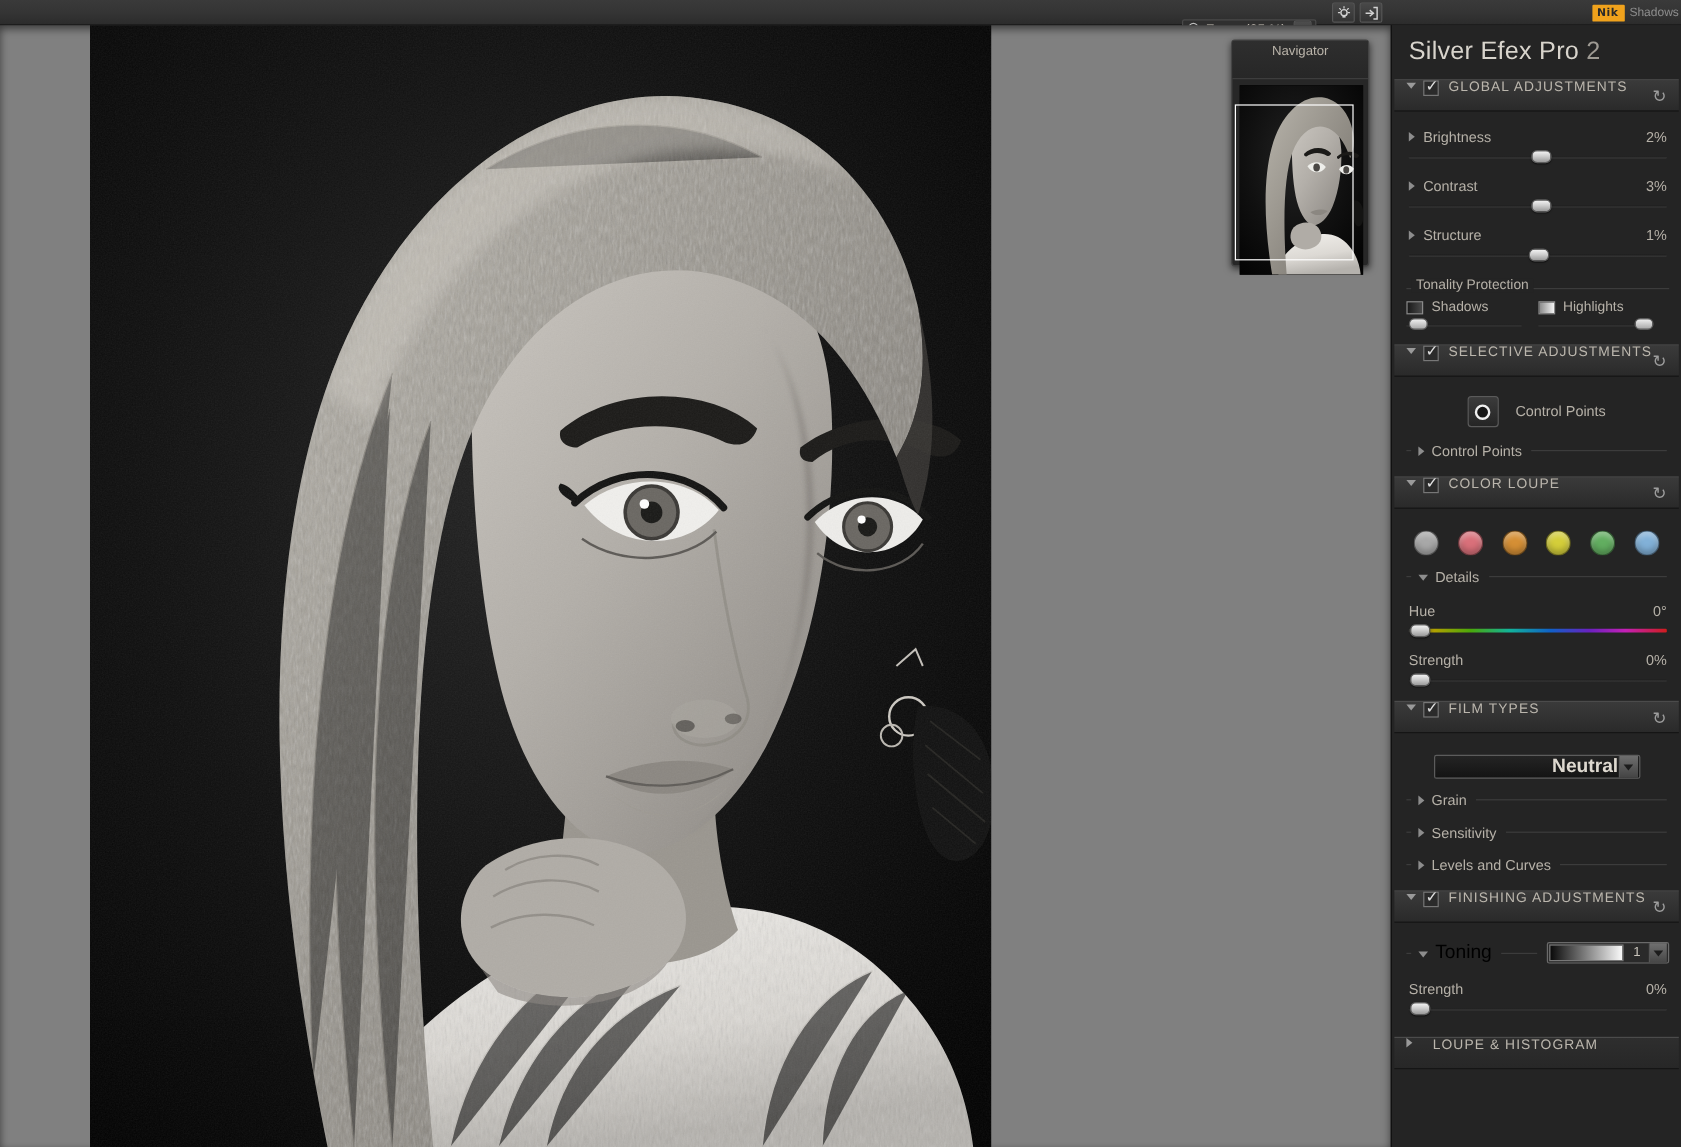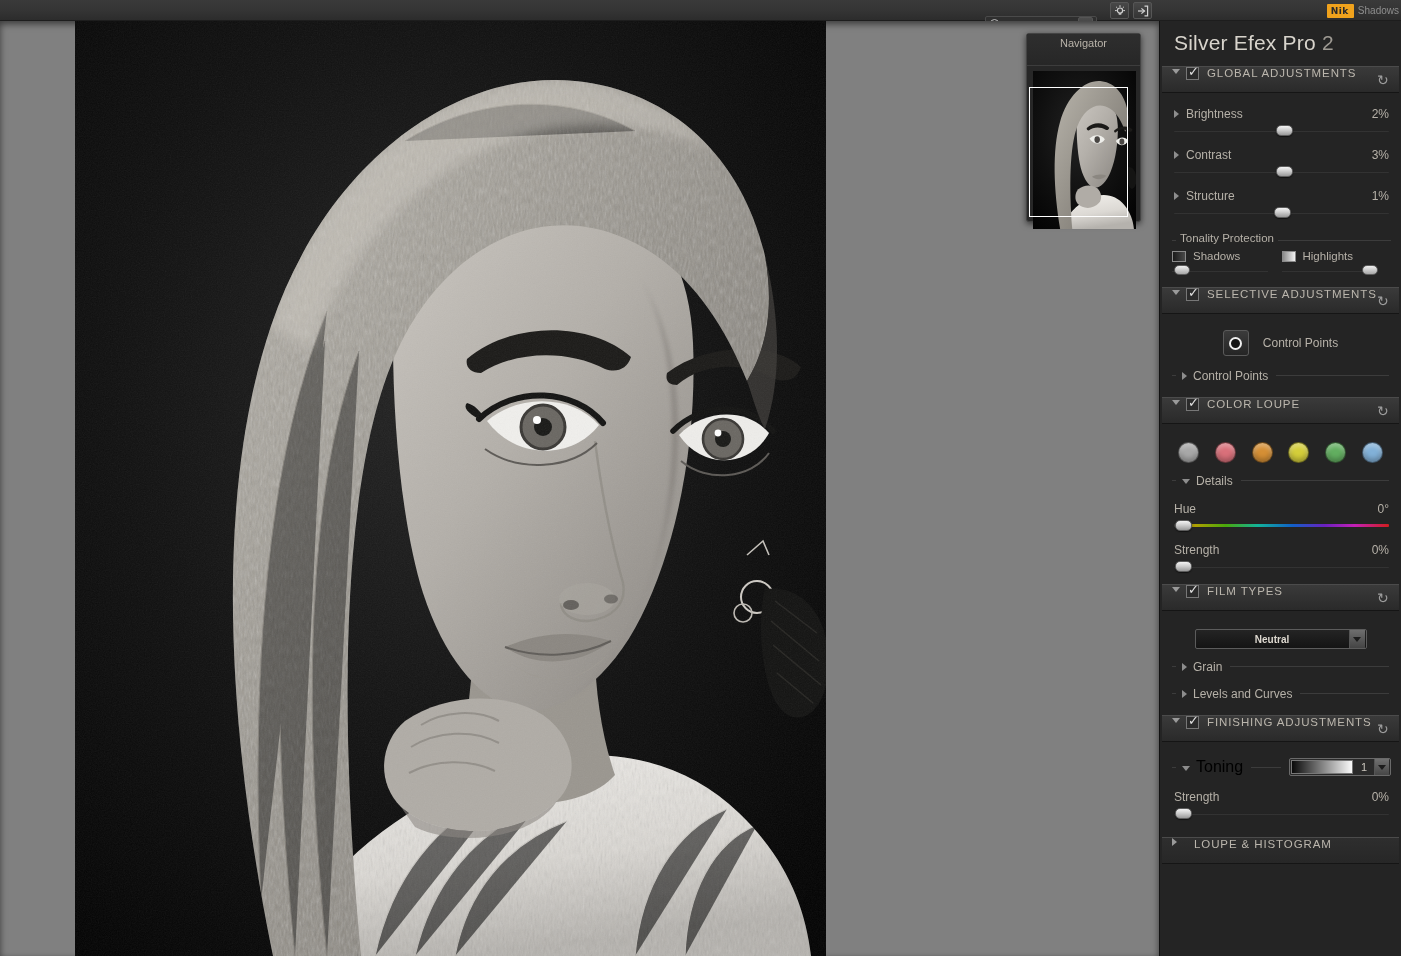--- a/index.html
+++ b/index.html
@@ -265,22 +265,22 @@
   }
 
   
   .fdrop-wrap { display: flex; justify-content: center; padding: 12px 0 4px 0; }
   .fdrop {
     width: 172px; height: 20px; display: flex; align-items: center;
     background: linear-gradient(#242424,#141414);
     border: 1px solid #5c5c5c; border-radius: 2px;
   }
   .fdrop .fname {
-    flex: 1; text-align: center; color: #ded9d0;
-    font-size: 10px; font-weight: bold;
+    flex: 1; text-align: right; color: #ded9d0;
+    font-size: 16px; font-weight: bold;
   }
   .fdrop .farrow {
     width: 16px; height: 18px; margin-right: 1px;
     background: linear-gradient(#6e6e6e,#444);
     border-left: 1px solid #555;
     display: flex; align-items: center; justify-content: center;
   }
   .fdrop .farrow i {
     width: 0; height: 0;
     border-left: 4px solid transparent; border-right: 4px solid transparent;
@@ -718,20 +718,26 @@
       </div>
       <div class="dsub">
         <span class="line-l"></span>
         <span class="dtri"></span>
         <span class="dname">Grain</span>
         <span class="line-r"></span>
       </div>
       <div class="dsub">
         <span class="line-l"></span>
         <span class="dtri"></span>
+        <span class="dname">Sensitivity</span>
+        <span class="line-r"></span>
+      </div>
+      <div class="dsub">
+        <span class="line-l"></span>
+        <span class="dtri"></span>
         <span class="dname">Levels and Curves</span>
         <span class="line-r"></span>
       </div>
     </div>
 
     <div class="sec-head">
       <span class="tri open"></span>
       <span class="cbox"></span>
       <span class="sec-label">FINISHING ADJUSTMENTS</span>
       <span class="reset">↺</span>

